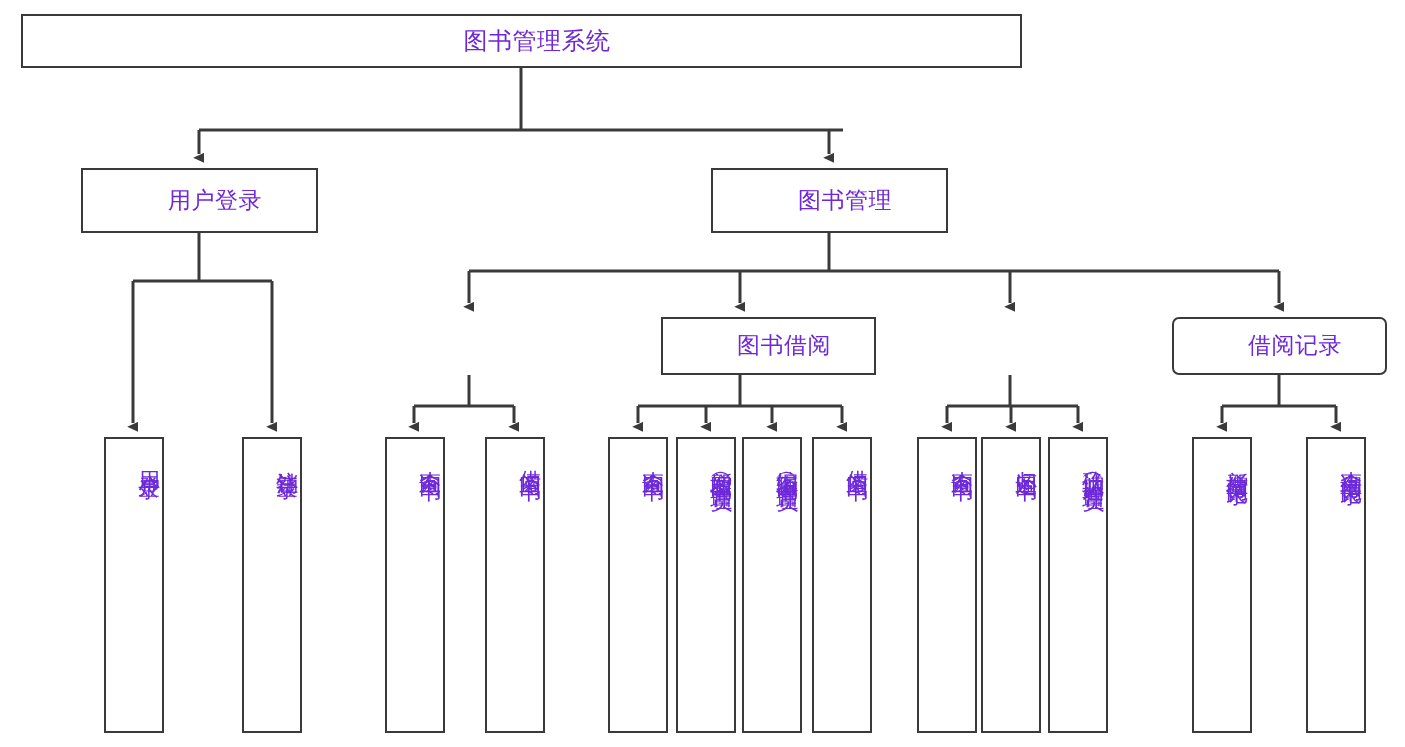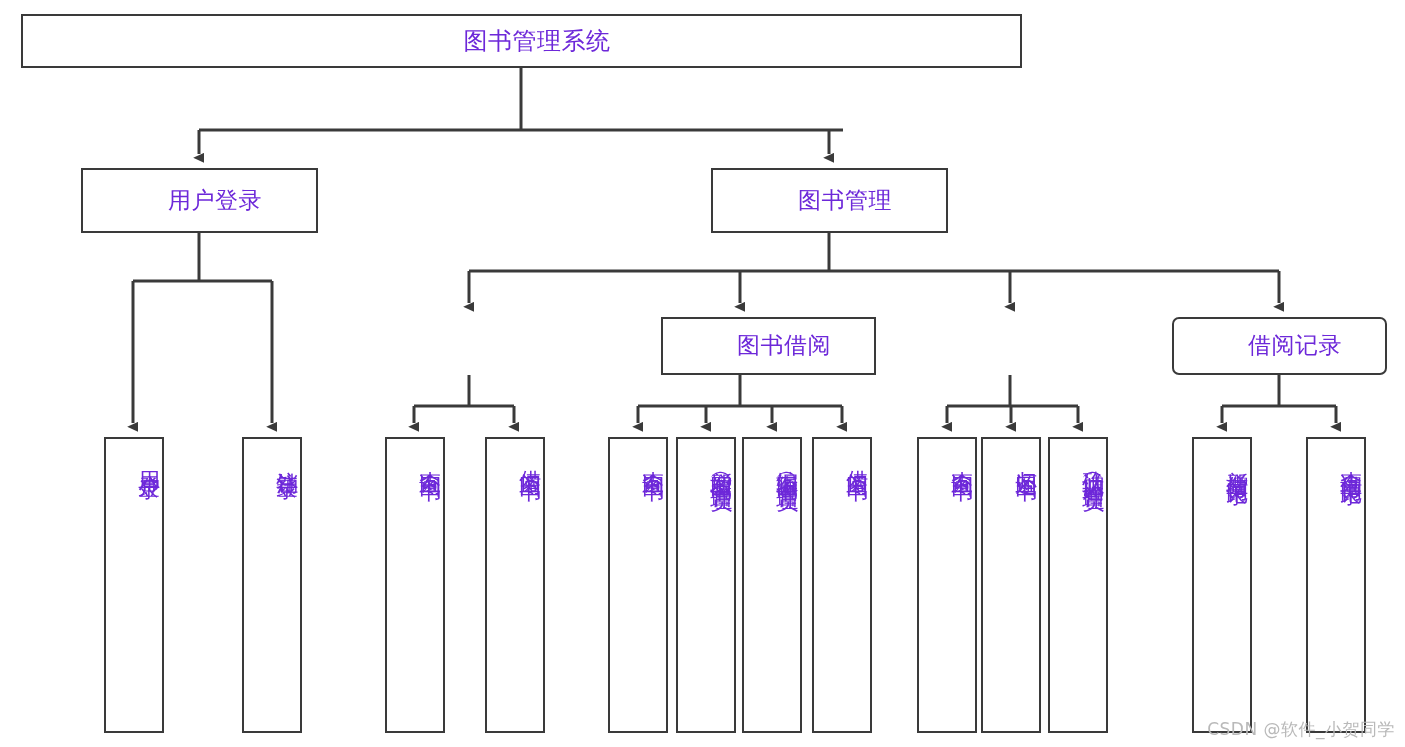--- a/index.html
+++ b/index.html
@@ -187,15 +187,14 @@
     <span class="node-label">确认归还（管理员）</span>
   </div>
 
   <div class="node vert" style="left:1192px; top:437px; width:60px; height:296px;">
     <span class="node-label">新增借阅记录</span>
   </div>
   <div class="node vert" style="left:1306px; top:437px; width:60px; height:296px;">
     <span class="node-label">查询借阅记录</span>
   </div>
 
-  <div id="watermark">CSDN @软件_小贺同学</div>
 
 </div>
 
 </body></html>

